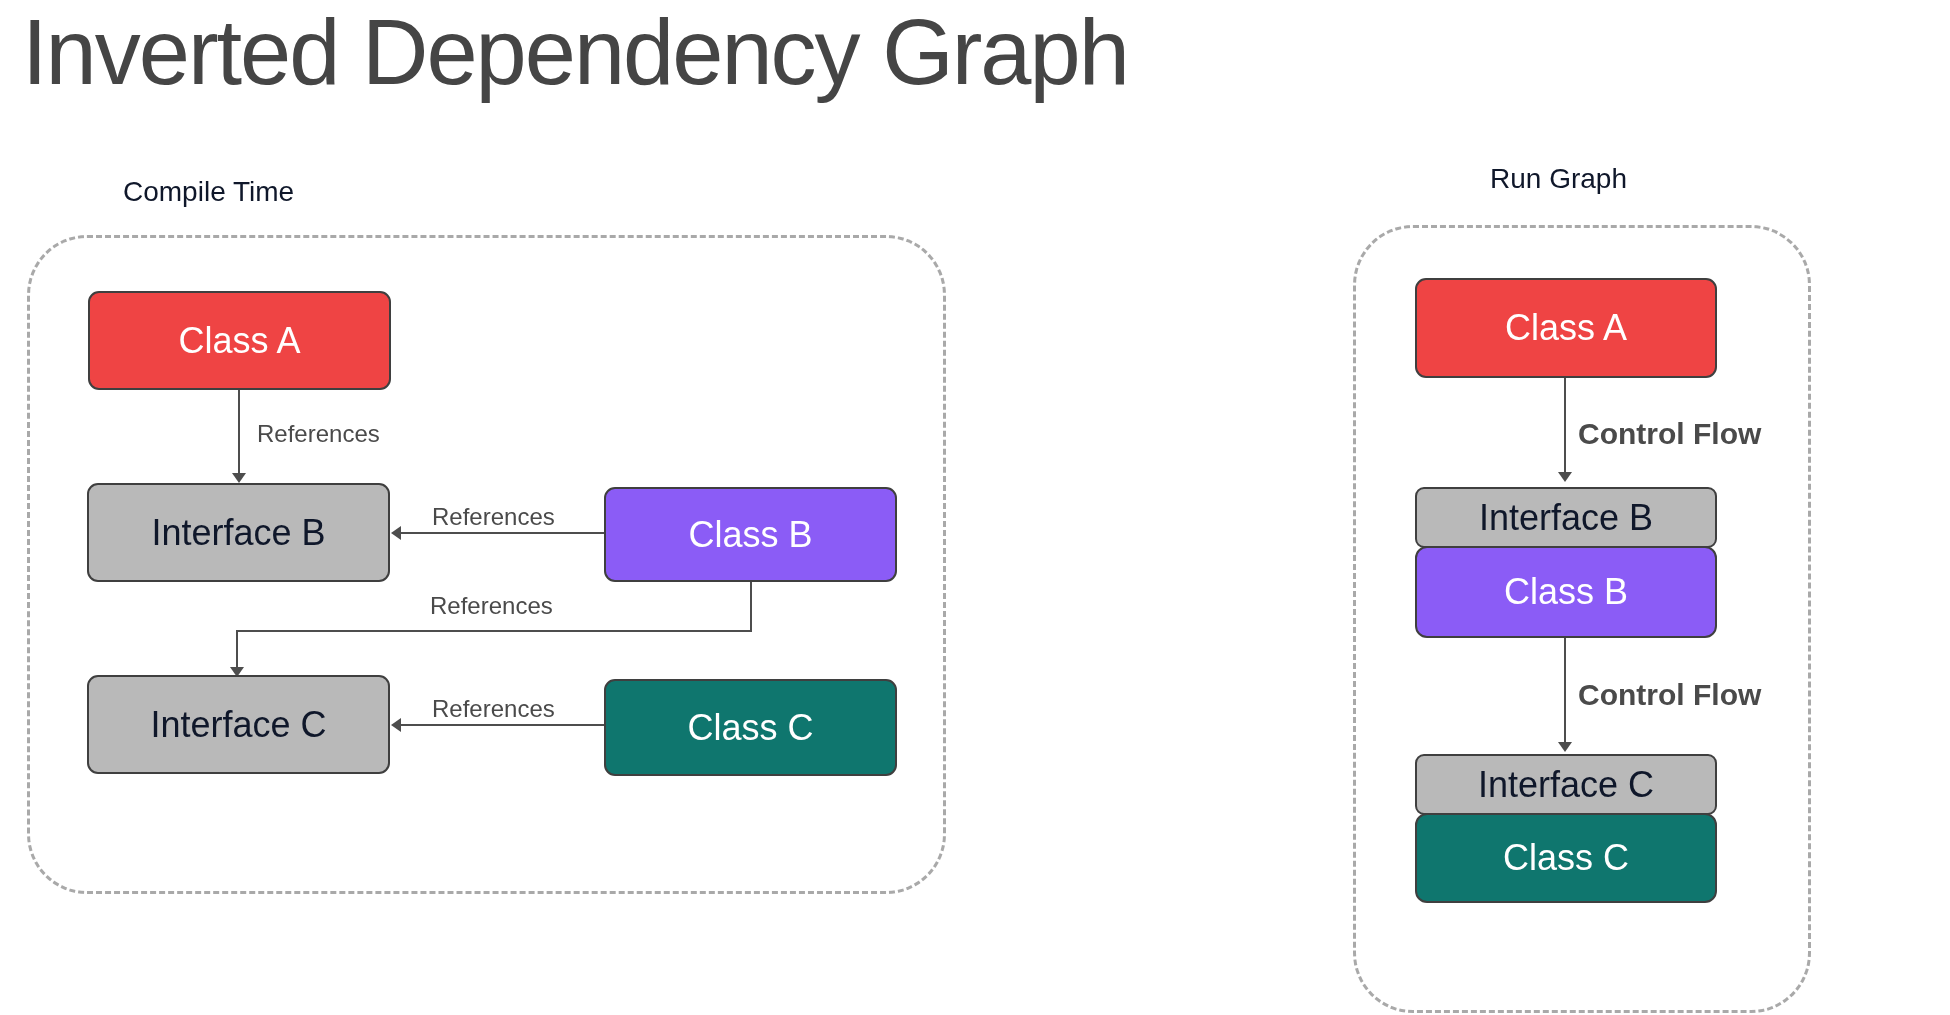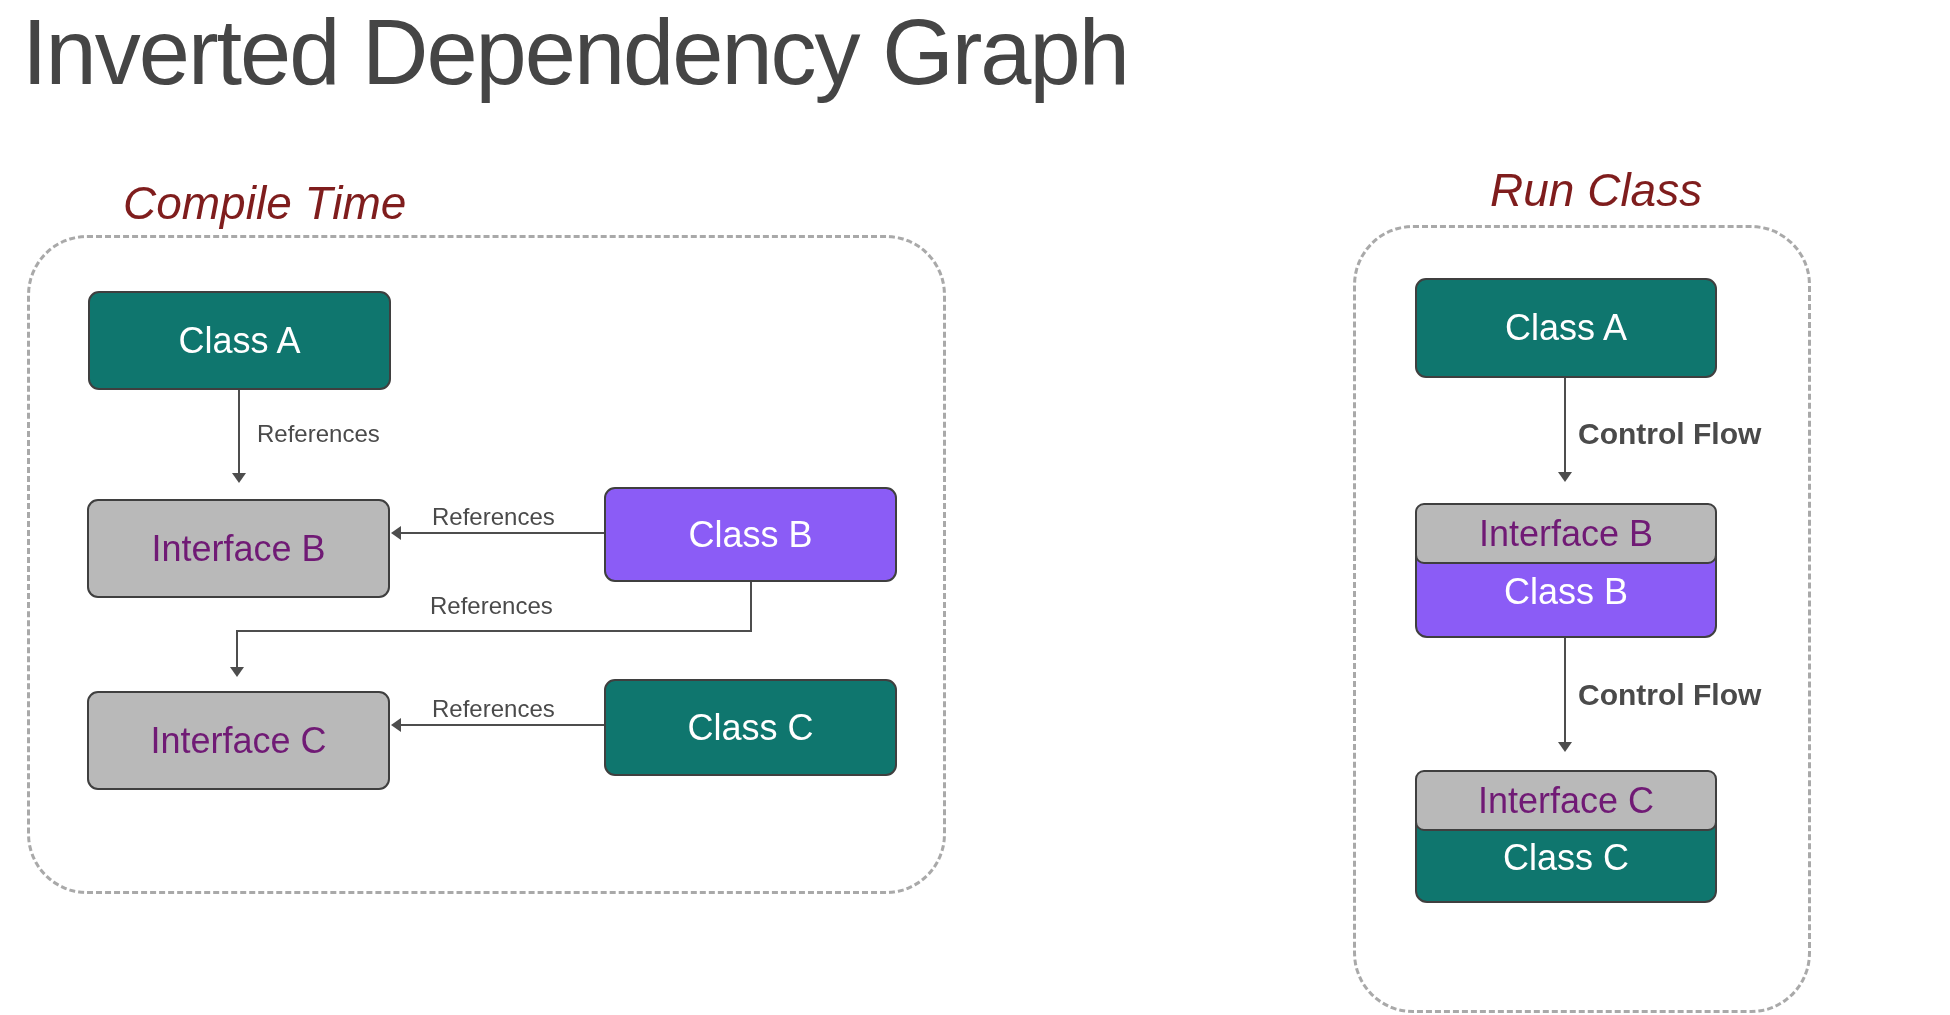--- a/index.html
+++ b/index.html
@@ -10,40 +10,40 @@
     font-family:"Liberation Sans", sans-serif;
     overflow:hidden;
   }
   .slide-title{
     position:absolute;left:22px;top:0px;
     font-size:92px;font-weight:300;letter-spacing:-2px;
     color:#454545;white-space:nowrap;
   }
   .section-heading{
     position:absolute;
-    font-size:46px;font-weight:300;color:#7f1d1d;white-space:nowrap;font-style:italic;
+    font-size:28px;font-weight:300;color:#0f172a;white-space:nowrap;
   }
   .dashed-region{
     position:absolute;
     border:3px dashed #a9a9a9;
     border-radius:60px;
     background:transparent;
   }
   .node{
     position:absolute;
     display:flex;align-items:center;justify-content:center;
     border:2px solid #3f3f3f;border-radius:11px;
     font-size:36px;font-weight:300;color:#ffffff;
     box-sizing:border-box;
     white-space:nowrap;
   }
-  .node.blue{background:#0f766e;}
+  .node.blue{background:#ef4444;}
   .node.green{background:#8b5cf6;}
   .node.purple{background:#0f766e;}
-  .node.gray{background:#B9B9B9;color:#701a75;margin-top:16px;}
+  .node.gray{background:#B9B9B9;color:#0f172a;}
   .node.stack-top{border-radius:9px;z-index:2;}
   .node.stack-bottom{border-radius:12px;z-index:1;}
   .vline,.hline{position:absolute;background:#4d4d4d;}
   .arrow-down{
     position:absolute;width:0;height:0;
     border-left:7px solid transparent;border-right:7px solid transparent;
     border-top:10px solid #4d4d4d;
   }
   .arrow-left{
     position:absolute;width:0;height:0;
@@ -98,21 +98,21 @@
   </div>
 
   <div class="node purple" style="left:604px;top:679px;width:293px;height:97px;">
     <span>Class C</span>
   </div>
 
   <div class="hline" style="left:401px;top:724px;width:203px;height:2px;"></div>
   <div class="arrow-left" style="left:391px;top:718px;"></div>
   <div class="edge-label" style="left:432px;top:695px;">References</div>
 
-  <div class="section-heading" style="left:1490px;top:163px;">Run Class</div>
+  <div class="section-heading" style="left:1490px;top:163px;">Run Graph</div>
 
   <div class="dashed-region" style="left:1353px;top:225px;width:452px;height:782px;"></div>
 
   <div class="node blue" style="left:1415px;top:278px;width:302px;height:100px;">
     <span>Class A</span>
   </div>
 
   <div class="vline" style="left:1564px;top:378px;width:2px;height:95px;"></div>
   <div class="arrow-down" style="left:1558px;top:472px;"></div>
   <div class="edge-label cf-label" style="left:1578px;top:417px;">Control Flow</div>

